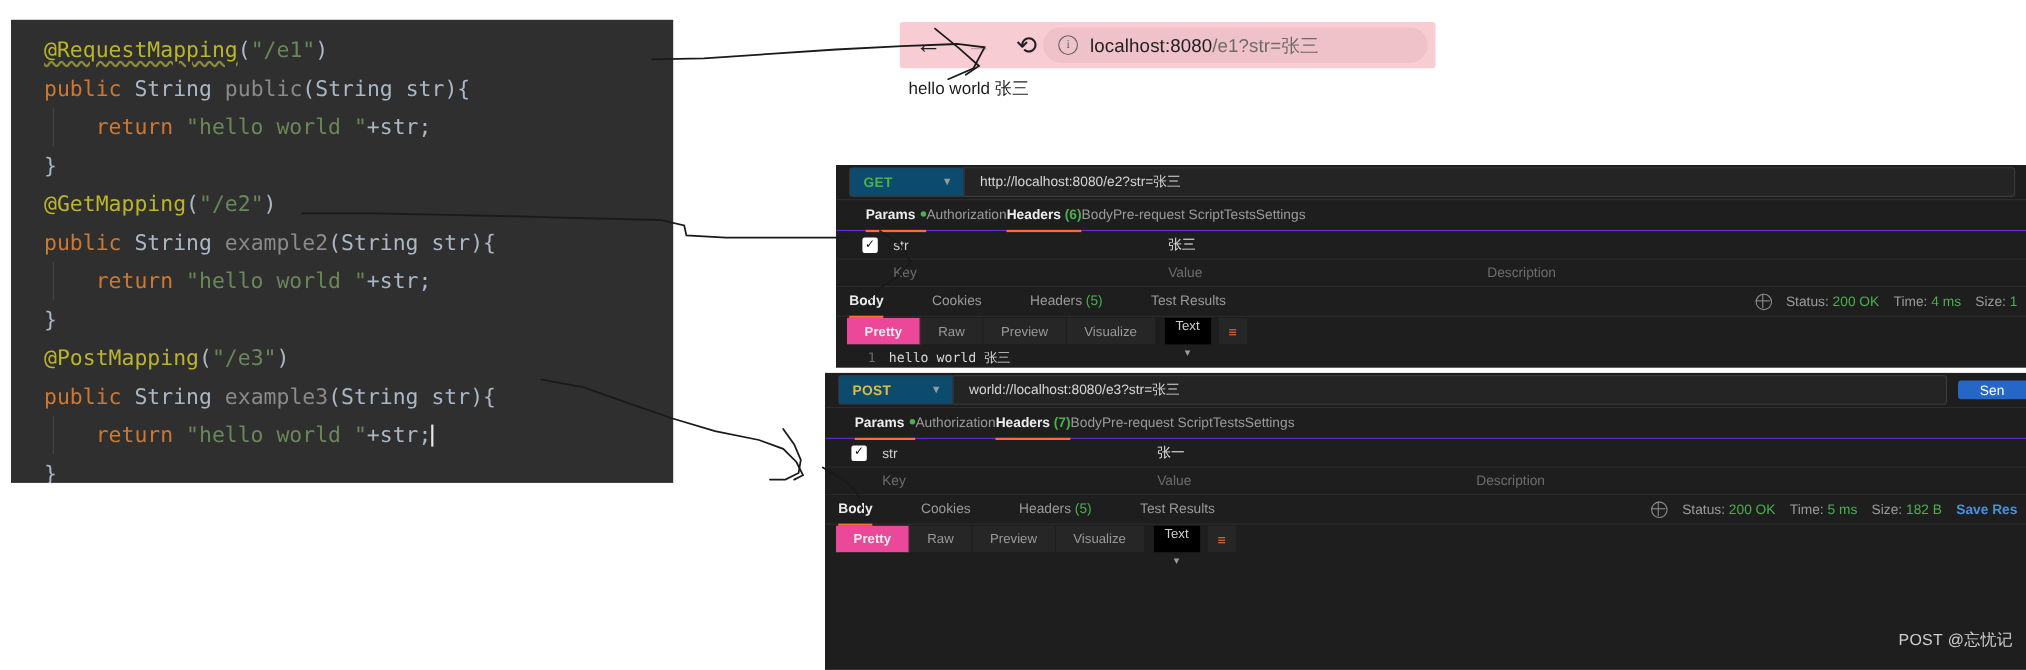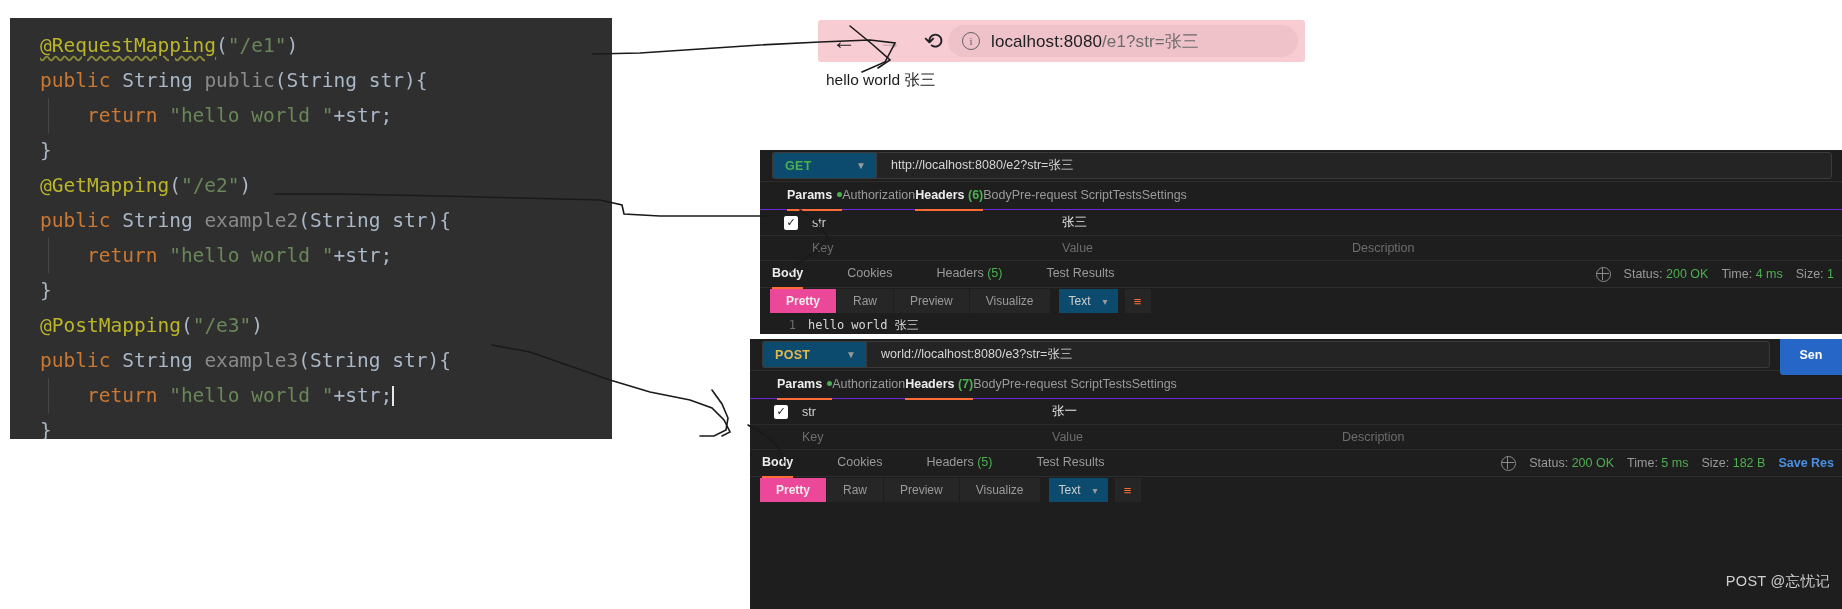--- a/index.html
+++ b/index.html
@@ -148,24 +148,24 @@
     border-radius: 0 3px 3px 0;
     background: #242424;
     box-sizing: border-box;
     color: #d6d6d6;
     font-size: 12.5px;
     margin-right: 10px;
     overflow: hidden;
     white-space: nowrap;
   }
   .pm-sendbtn {
-    width: 62px; height: 40px;
+    width: 62px; height: 17px;
     background: #2566c7;
     color: #ffffff;
-    font-size: 12.5px; font-weight: bold;
+    font-size: 12.5px; font-weight: normal;
     display: flex; align-items: center; justify-content: center;
     border-radius: 3px 0 0 3px;
     margin-right: 0;
     flex: 0 0 auto;
   }
   .pm-tabs {
     height: 27px;
     display: flex; align-items: center;
     padding-left: 27px;
     border-bottom: 1px solid #6d28d9;
@@ -260,22 +260,23 @@
     color: #9a9a9a;
     background: #262626;
     border-right: 1px solid #1e1e1e;
     font-size: 12px;
   }
   .view-tab.active { color: #ededed; font-weight: bold; background: #ec4899; }
   .view-select {
     margin-left: 8px;
     padding: 0 10px; height: 24px;
     display: flex; align-items: center; gap: 12px;
-    color: #cfcfcf; background: #0c4a6e;
+    color: #cfcfcf; background: #000000;
     font-size: 12px;
+    flex-direction: column;
   }
   .wrap-btn {
     margin-left: 7px;
     width: 26px; height: 24px;
     background: #262626;
     display: flex; align-items: center; justify-content: center;
     color: #ff6c37;
     font-size: 13px;
   }
   .pm-codeline {

